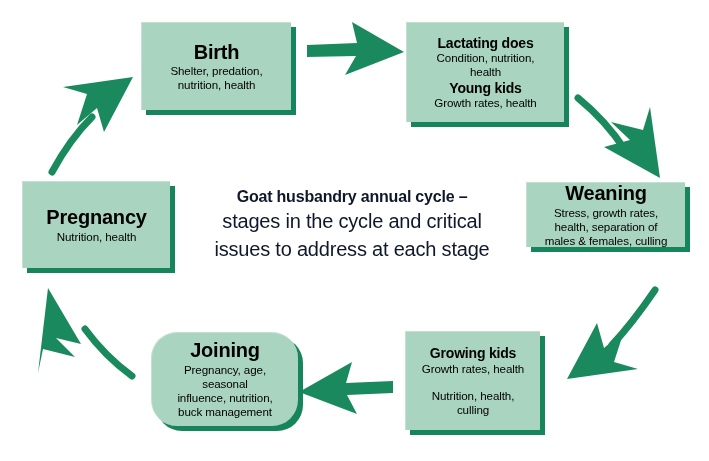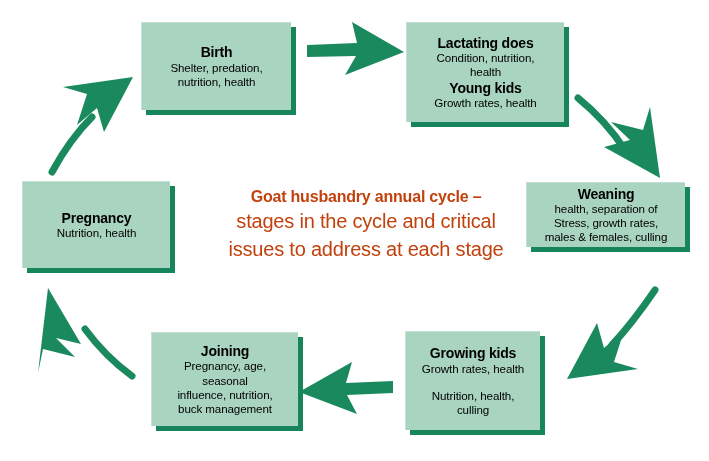--- a/index.html
+++ b/index.html
@@ -38,21 +38,21 @@
     justify-content: center;
     align-items: center;
     border-top: 1px solid #c4e0d2;
     border-left: 1px solid #c4e0d2;
     box-shadow: 5px 5px 0 0 #17855c;
   }
   .node .grp {
     width: 100%;
   }
   .node .title {
-    font-size: 14px;
+    font-size: 20px;
     font-weight: bold;
     line-height: 1.18;
     letter-spacing: -0.2px;
     white-space: nowrap;
   }
   .node .sub {
     font-size: 11.6px;
     font-weight: normal;
     line-height: 1.22;
     letter-spacing: -0.1px;
@@ -60,30 +60,30 @@
   }
   .node .gap {
     height: 13px;
   }
   .node.dual .title { font-size: 14px; }
 
   #node-birth      { left: 141px; top: 22px;  width: 150px; height: 88px; }
   #node-lactating  { left: 406px; top: 22px;  width: 158px; height: 100px; }
   #node-weaning    { left: 526px; top: 182px; width: 159px; height: 65px; }
   #node-growing    { left: 405px; top: 331px; width: 135px; height: 99px; }
-  #node-joining    { left: 151px; top: 332px; width: 147px; height: 94px; }
+  #node-joining    { left: 151px; top: 332px; width: 147px; height: 94px; border-radius: 26px; }
   #node-pregnancy  { left: 22px;  top: 181px; width: 148px; height: 87px; }
 
   #center-text {
     position: absolute;
-    left: 203px;
+    left: 189px;
     top: 186px;
     width: 326px;
     text-align: center;
-    color: #c2410c;
+    color: #0f172a;
   }
   #center-text .line1 {
     font-size: 16px;
     font-weight: bold;
     line-height: 1.38;
     letter-spacing: -0.2px;
   }
   #center-text .line2,
   #center-text .line3 {
     font-size: 20px;
@@ -143,22 +143,22 @@
     </div>
     <div class="grp">
       <div class="title">Young kids</div>
       <div class="sub">Growth rates, health</div>
     </div>
   </div>
 
   <div class="node" id="node-weaning">
     <div class="grp">
       <div class="title">Weaning</div>
+      <div class="sub">Stress, growth rates,</div>
       <div class="sub">health, separation of</div>
-      <div class="sub">Stress, growth rates,</div>
       <div class="sub">males &amp; females, culling</div>
     </div>
   </div>
 
   <div class="node dual" id="node-growing">
     <div class="grp">
       <div class="title">Growing kids</div>
       <div class="sub">Growth rates, health</div>
     </div>
     <div class="gap"></div>

